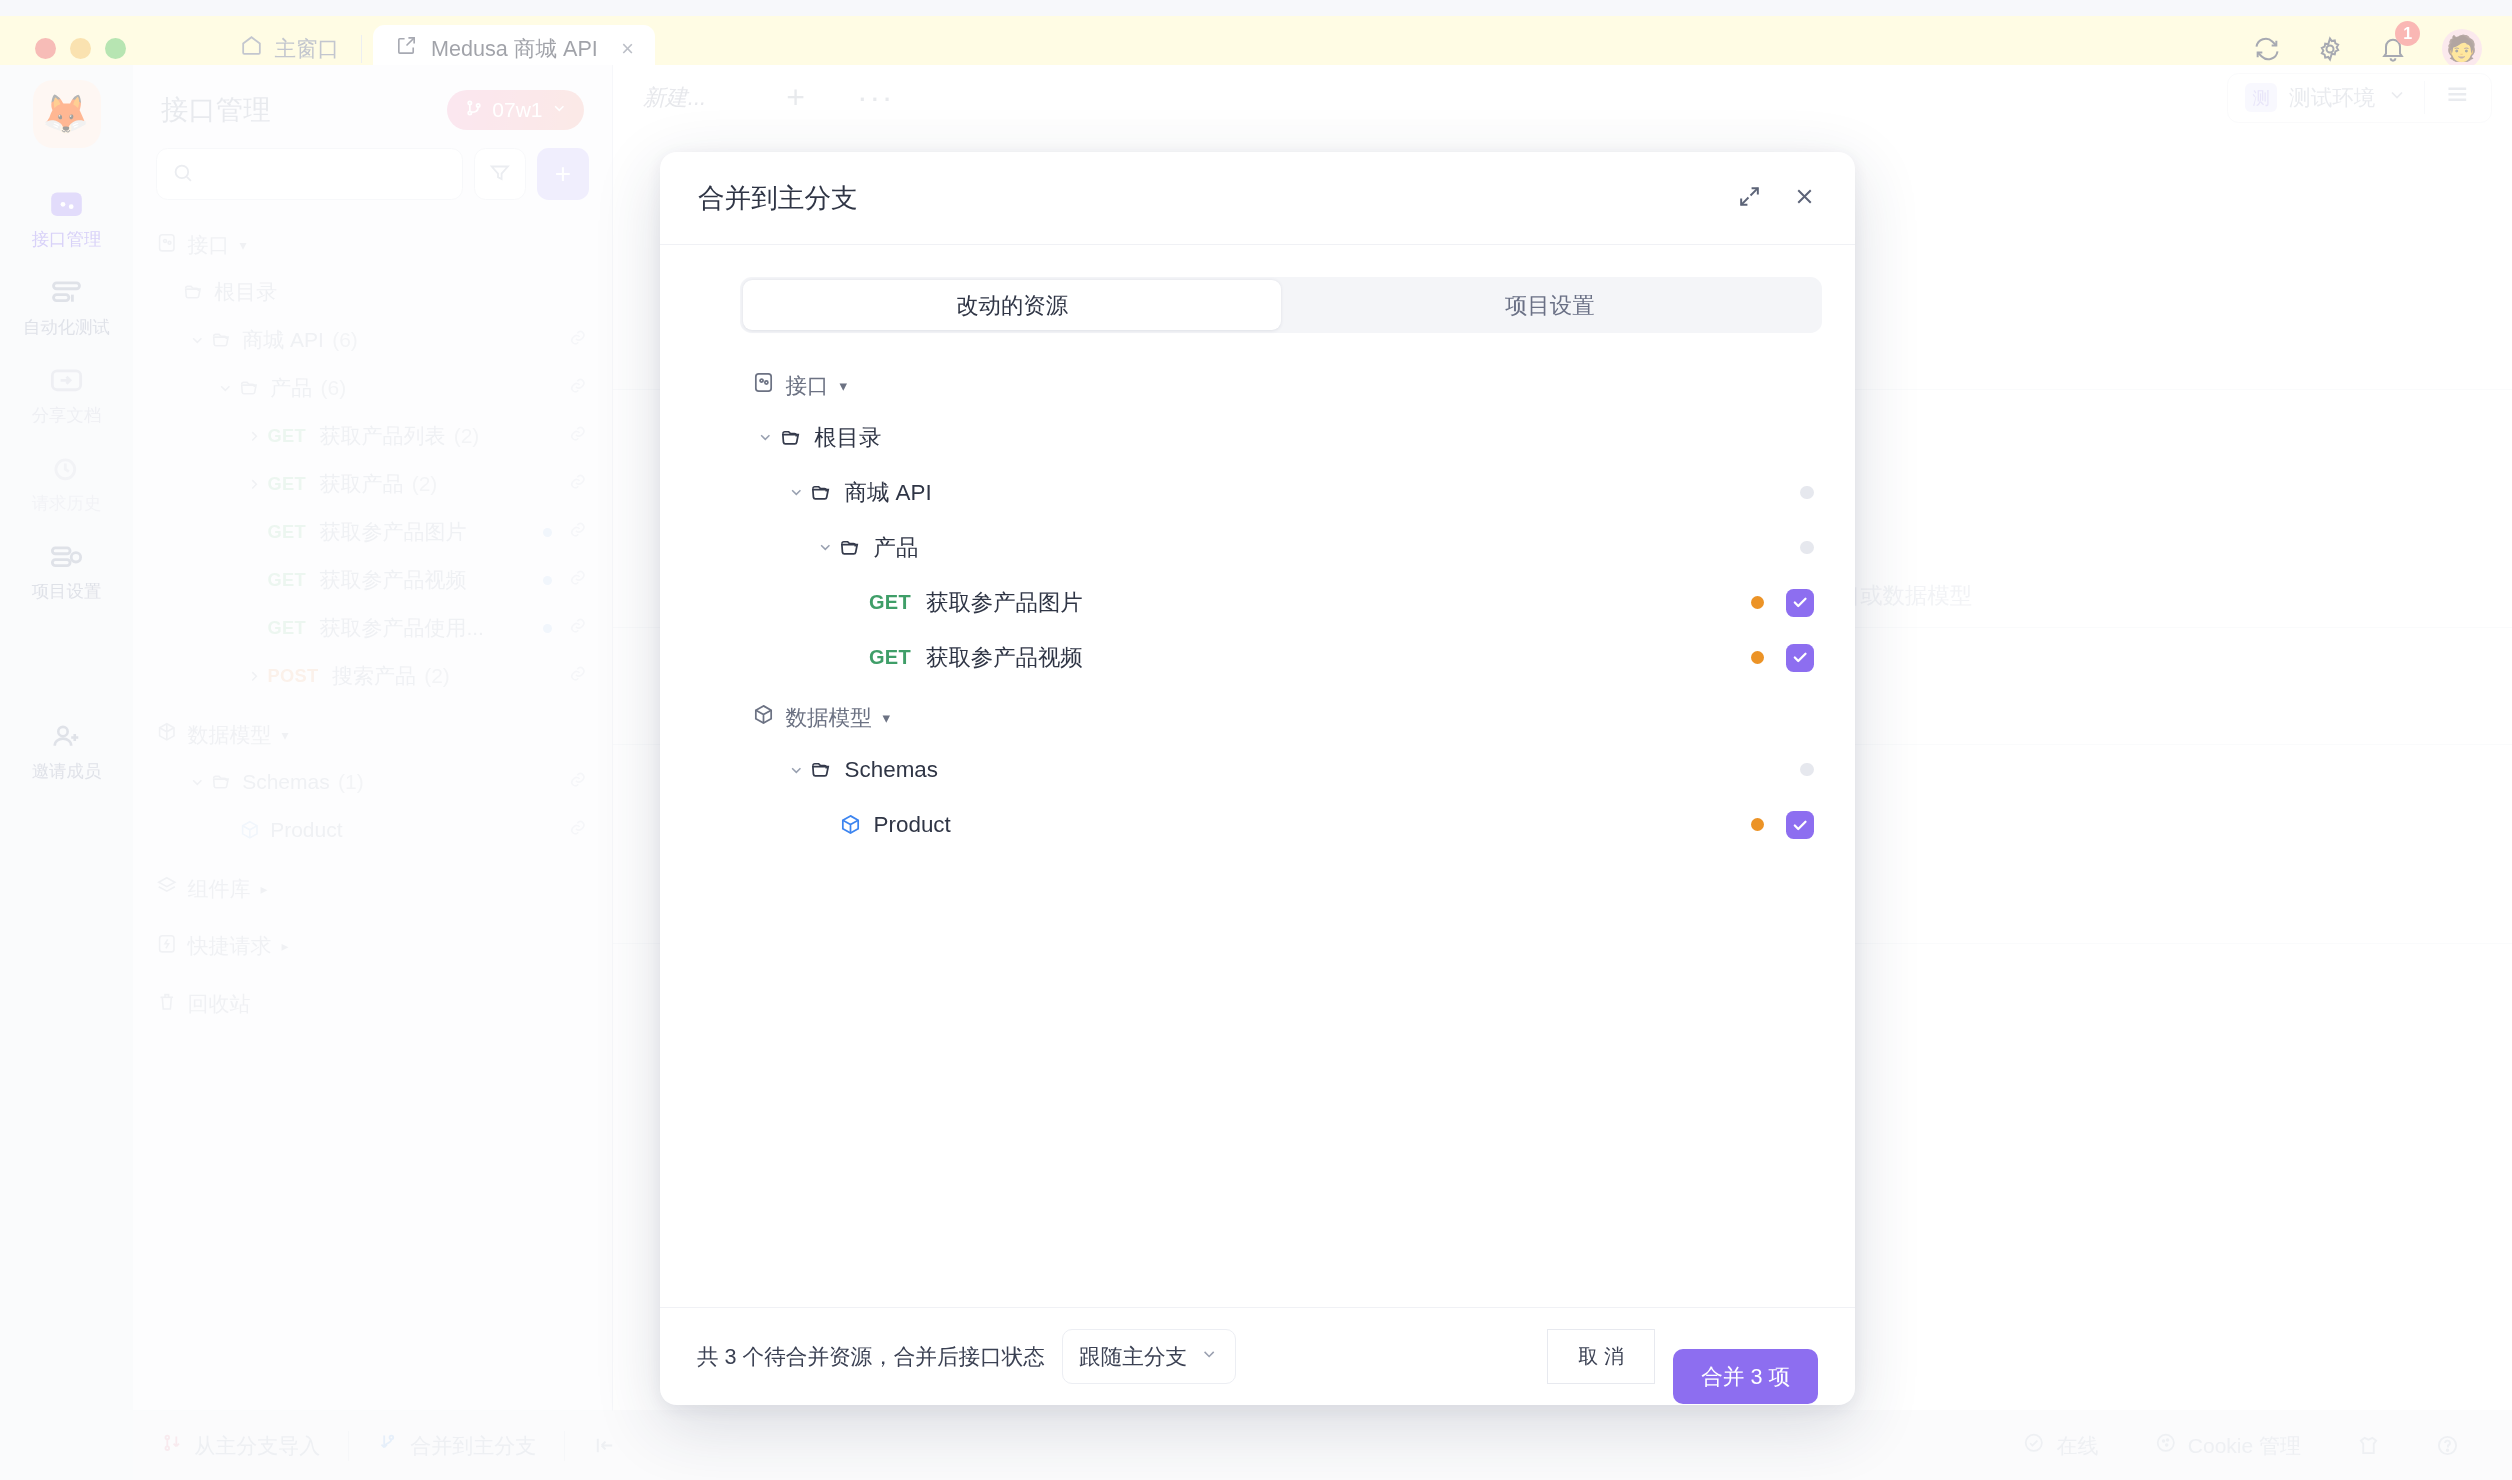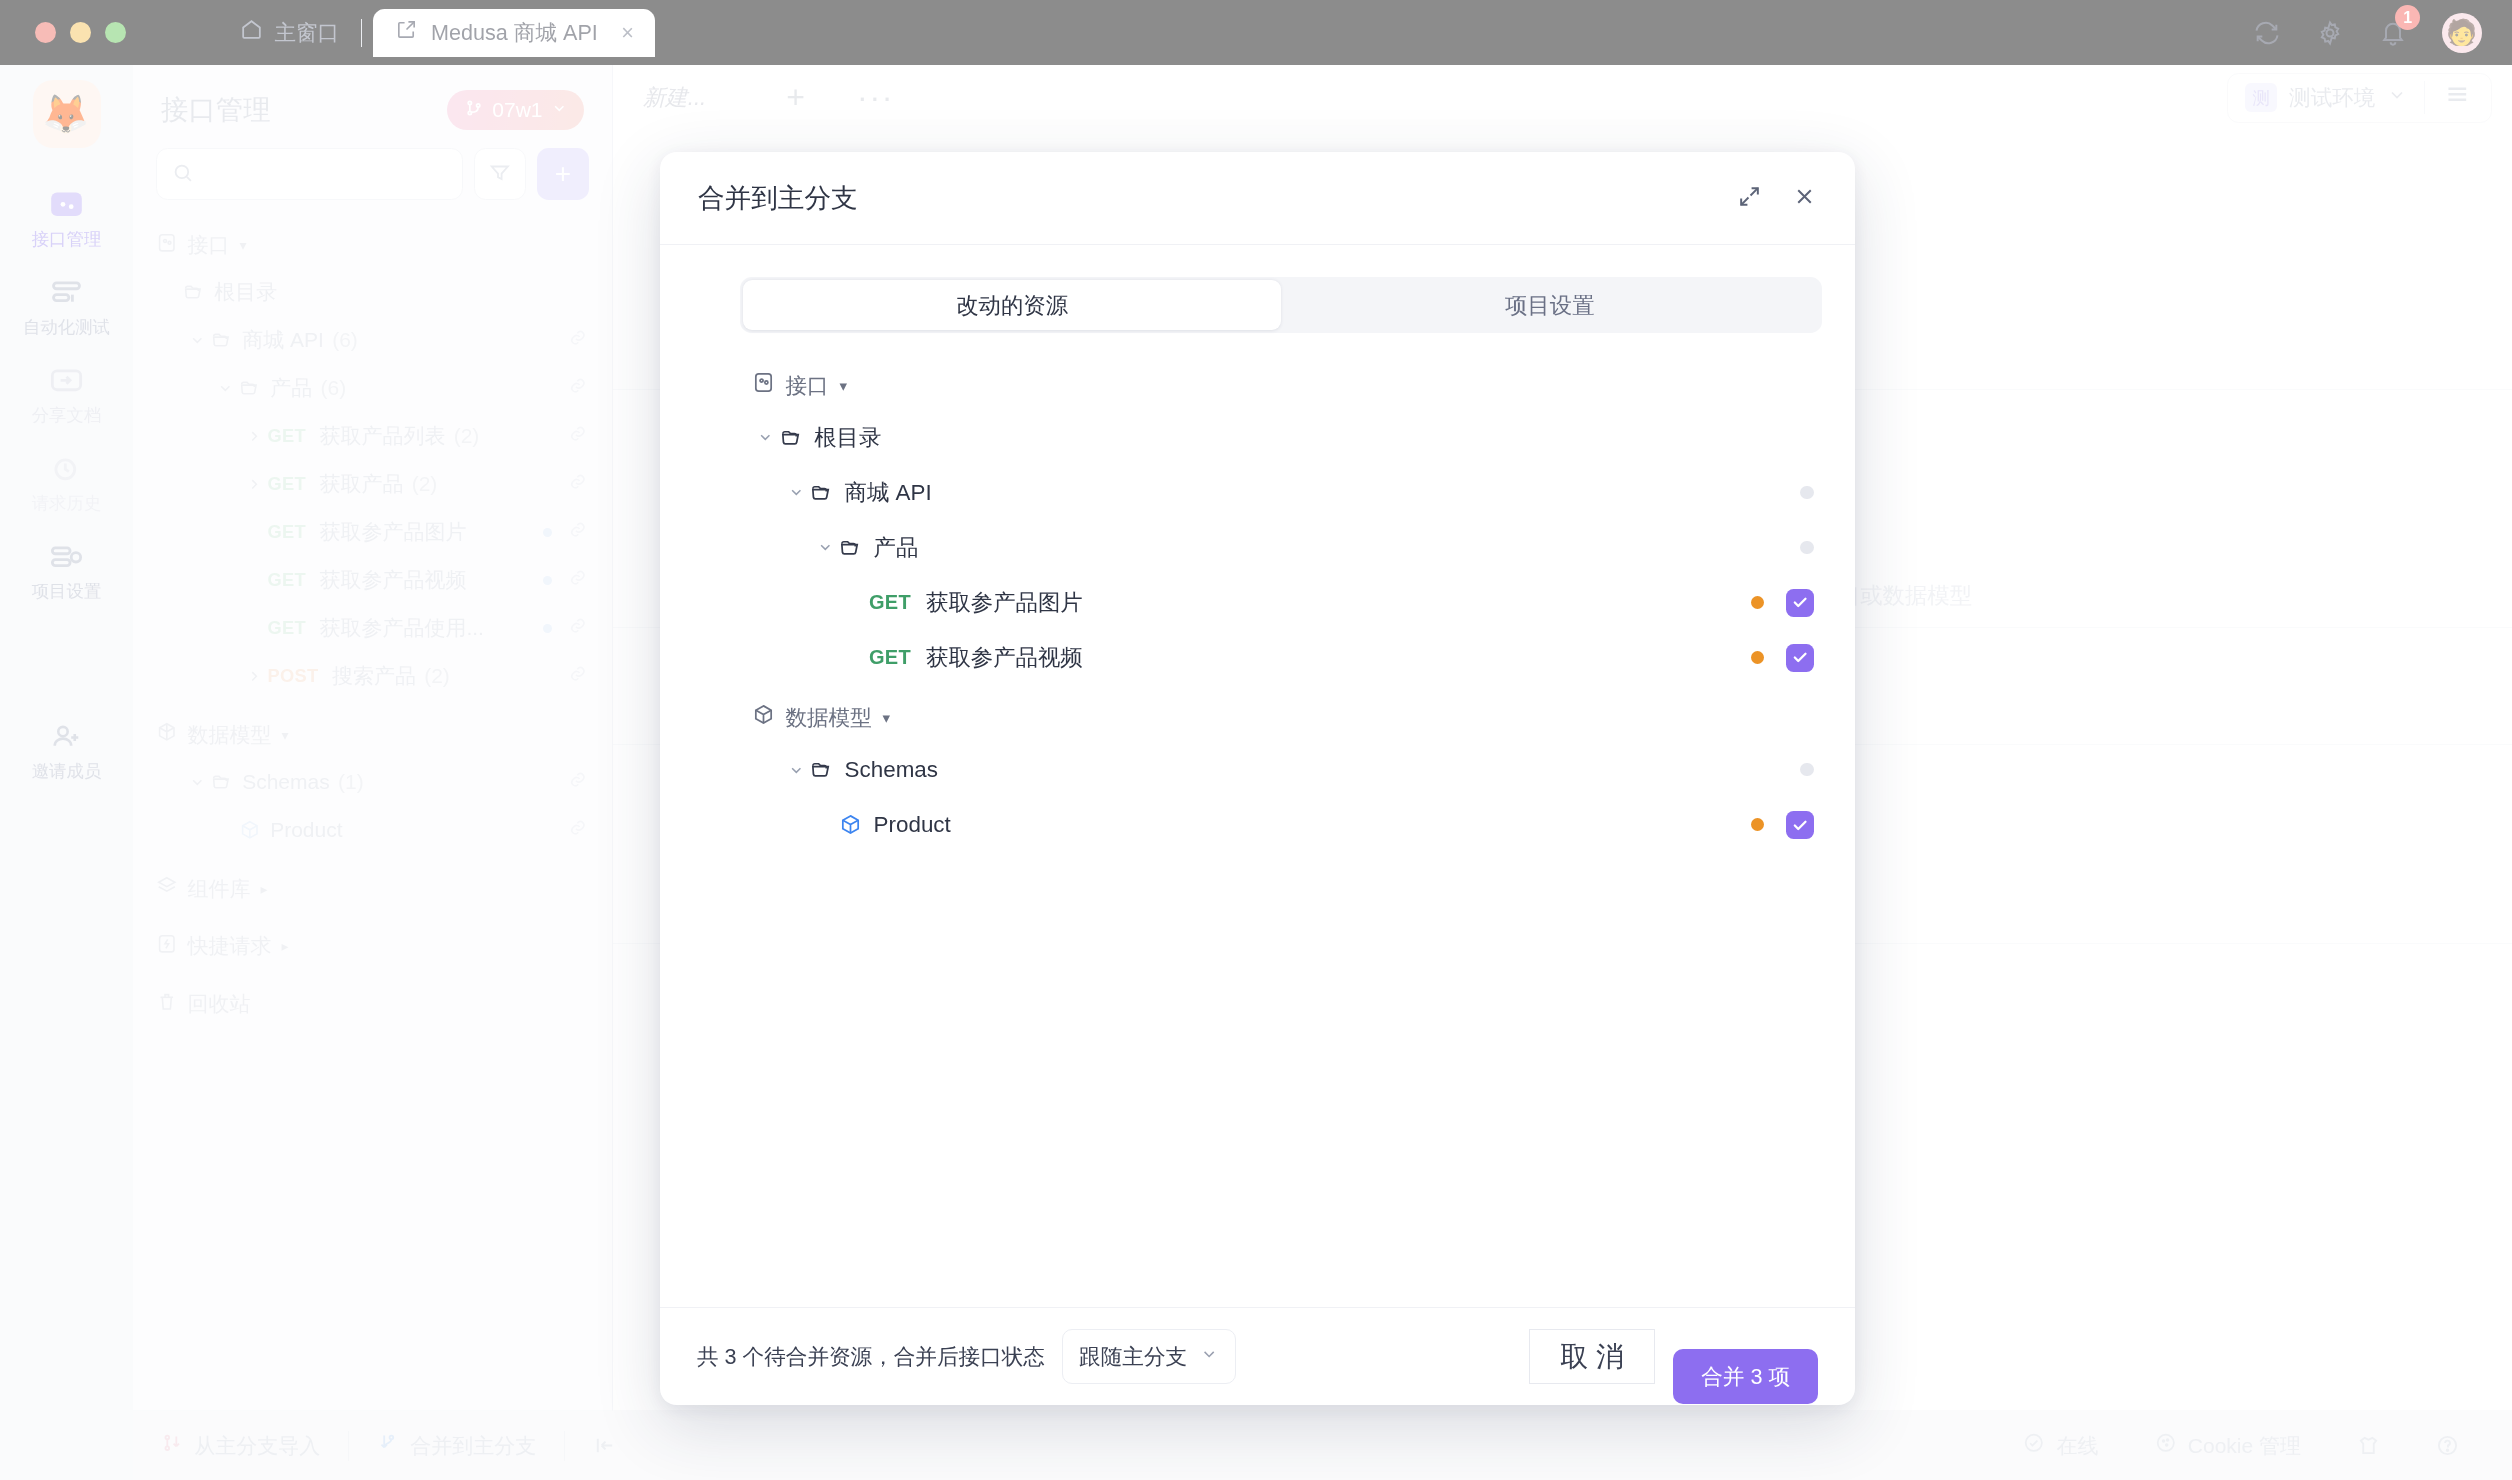--- a/index.html
+++ b/index.html
@@ -10,22 +10,22 @@
     overflow: hidden;
   }
   #app {
     position: relative;
     width: 2512px; height: 1480px;
     background: #eef0f5;
   }
 
   
   .titlebar {
-    position: absolute; top: 0; left: 0; width: 2512px; height: 65px;
-    background: #000000;
+    position: absolute; top: 16px; left: 0; width: 2512px; height: 65px;
+    background: #fef9c3;
     display: flex; align-items: center;
   }
   .traffic { display: flex; gap: 14px; margin-left: 35px; }
   .tl { width: 21px; height: 21px; border-radius: 50%; }
   .tl.red { background: #ed6a5f; }
   .tl.yel { background: #f4bf50; }
   .tl.grn { background: #61c554; }
 
   .tabs-row { display: flex; align-items: center; margin-left: 91px; gap: 0; }
   .home-tab {
@@ -247,21 +247,21 @@
   .foot-text { font-size: 21.6px; color: #3b4153; }
   .foot-select {
     margin-left: 16.6px; border: 0.8px solid #eceef3; border-radius: 10px;
     height: 55px; display: flex; align-items: center; gap: 13.3px;
     padding: 0 16.6px; font-size: 21.6px; color: #3b4153;
   }
   .foot-btns { margin-left: auto; display: flex; align-items: center; gap: 18.3px; }
   .btn-cancel {
     border: 0.8px solid #e7e9ef; border-radius: 0; height: 55px;
     padding: 0 30px; display: flex; align-items: center;
-    font-size: 28px; color: #3b4153; background: #fff;
+    font-size: 20px; color: #3b4153; background: #fff;
   }
   .btn-merge {
     border-radius: 10px; height: 55px; padding: 0 28px;
     display: flex; align-items: center; font-size: 21.6px;
     color: #fff; background: #8d6ef0; margin-top: 40px;
   }
 </style>
 </head>
 <body>
 

